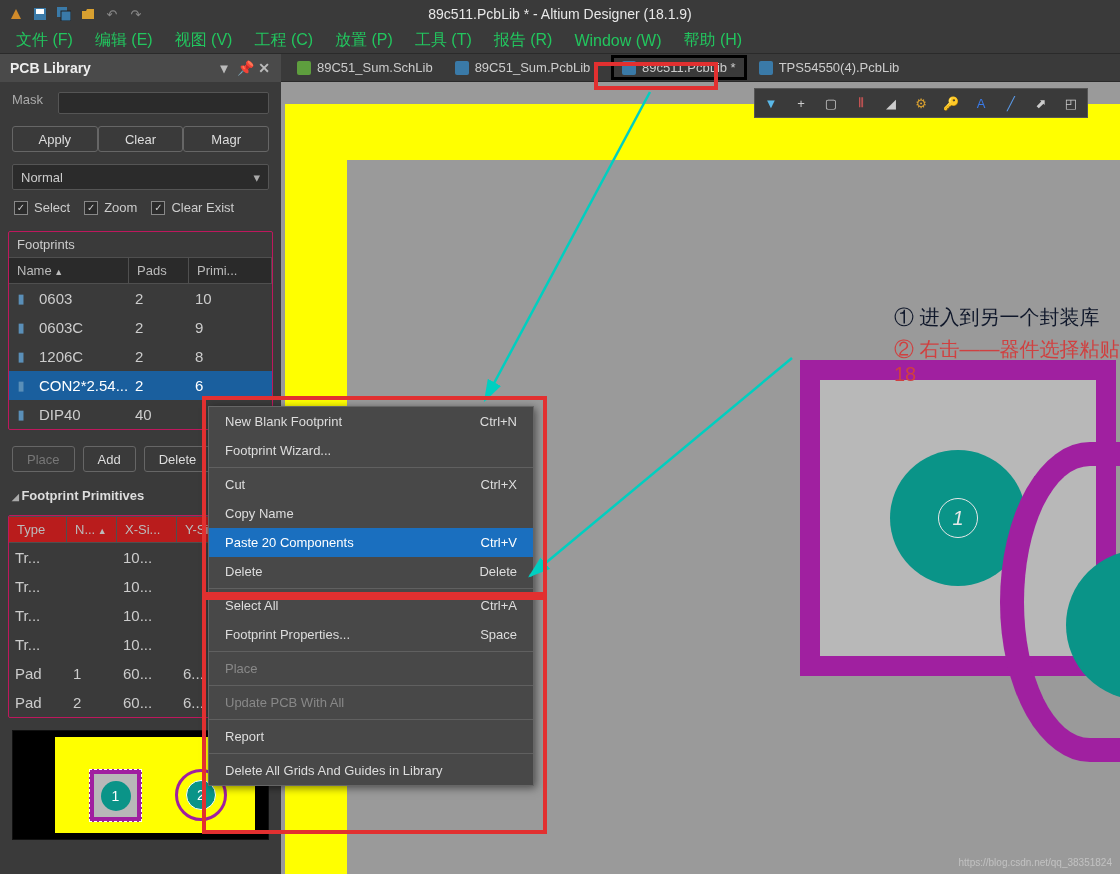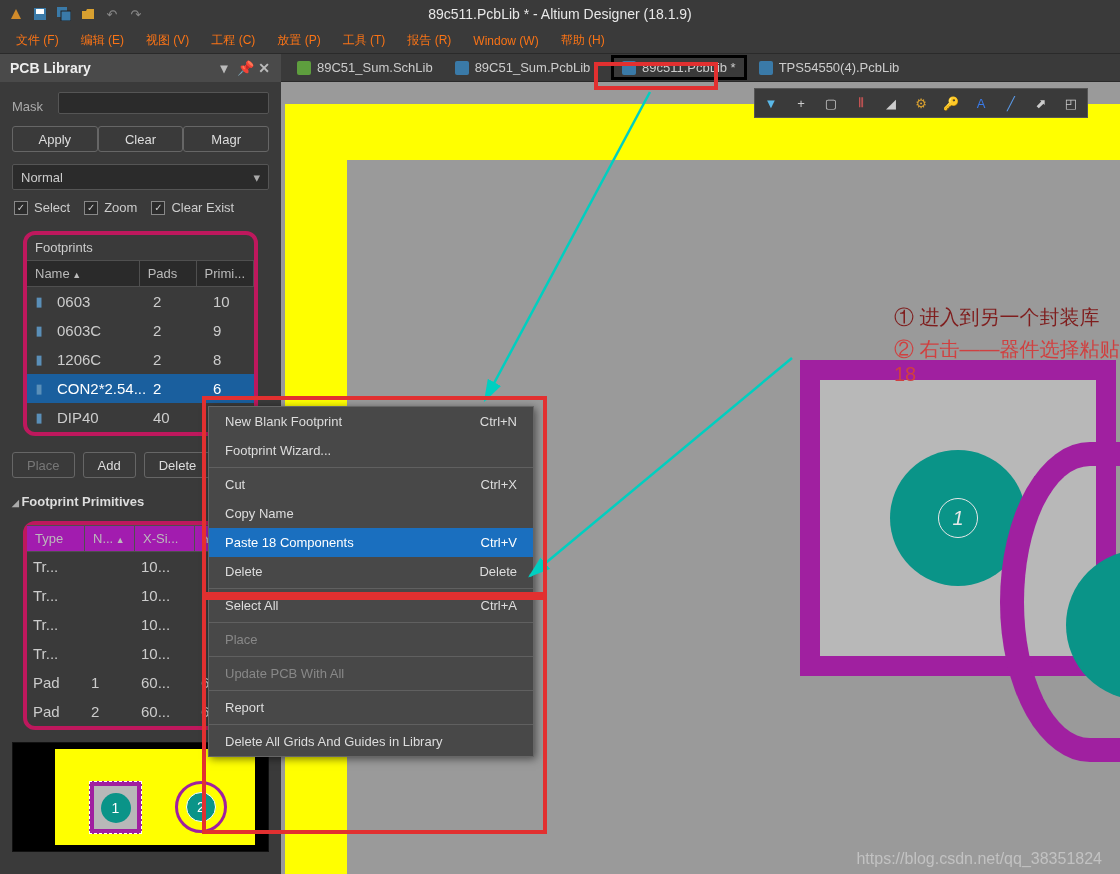--- a/index.html
+++ b/index.html
@@ -1,53 +1,53 @@
 <!DOCTYPE html>
 <html><head>
 <meta charset="utf-8">
 <style>
 *{box-sizing:border-box;margin:0;padding:0;font-family:"Segoe UI",Arial,sans-serif;user-select:none}
 body{background:#3a3a3a;color:#ccc;width:1120px;height:874px;overflow:hidden;position:relative;font-size:13px}
 .titlebar{height:28px;background:#3a3a3a;display:flex;align-items:center;padding:0 8px;gap:8px}
 .tb-icon{width:16px;height:16px;display:inline-flex;align-items:center;justify-content:center}
 .titlebar .title{position:absolute;left:50%;transform:translateX(-50%);color:#e8e8e8;font-size:14px}
 .menubar{height:26px;background:#3a3a3a;display:flex;align-items:center;padding:0 6px;gap:2px;border-bottom:1px solid #2a2a2a}
-.menubar .mitem{padding:3px 10px;color:#f97316;font-size:12px}
+.menubar .mitem{padding:3px 10px;color:#22c55e;font-size:16px}
 .main{display:flex;height:calc(874px - 54px)}
 .sidebar{width:281px;background:#3a3a3a;display:flex;flex-direction:column}
 .panel-hdr{height:28px;background:#4a4a4a;display:flex;align-items:center;padding:0 10px;gap:6px;color:#eee;font-size:14px;font-weight:600}
 .panel-hdr .spacer{flex:1}
 .panel-hdr .ctl{width:14px;text-align:center;color:#bbb}
-.mask-row{display:flex;align-items:flex-end;gap:15px;padding:10px 12px 6px}
+.mask-row{display:flex;align-items:flex-start;gap:15px;padding:10px 12px 6px}
 .mask-row label{color:#aaa;font-size:13px}
 .mask-row .in{flex:1;height:22px;background:#2b2b2b;border:1px solid #555;border-radius:2px}
 .btnrow{display:flex;padding:6px 12px}
 .btn{flex:1;height:26px;background:#3a3a3a;border:1px solid #666;border-radius:3px;display:flex;align-items:center;justify-content:center;color:#ddd;font-size:13px}
 .combo{margin:6px 12px;height:26px;background:#2b2b2b;border:1px solid #555;border-radius:2px;display:flex;align-items:center;padding:0 8px;color:#ccc;position:relative}
 .combo:after{content:"▾";position:absolute;right:8px;color:#aaa}
 .chkrow{display:flex;gap:14px;padding:4px 14px 10px}
 .chk{display:flex;align-items:center;gap:6px;color:#ccc;font-size:13px}
 .chk .box{width:14px;height:14px;border:1px solid #888;background:#2b2b2b;display:flex;align-items:center;justify-content:center;font-size:10px;color:#ccc}
-.section{border:4px solid #be185d;margin:6px 23px;border-radius:12px}
+.section{border:1px solid #be185d;margin:6px 8px;border-radius:2px}
 .section-hdr{padding:5px 8px;color:#ccc;font-size:13px}
 .table{width:100%}
 .thead{display:flex;background:#2a2a2a;border-top:1px solid #4f4f4f;border-bottom:1px solid #4f4f4f}
 .th{padding:5px 8px;color:#bbb;font-size:13px;border-right:1px solid #4f4f4f}
 .th.sort:after{content:" ▲";font-size:9px}
 .trow{display:flex;padding:4px 0;align-items:center}
 .trow .ic{width:24px;text-align:center;color:#5a8fb8}
 .td{padding:2px 6px;color:#ccc;font-size:15px}
 .trow.sel{background:#1a5f9e;color:#fff}
 .trow.sel .td{color:#fff}
 .btnrow2{display:flex;gap:8px;padding:10px 12px}
 .btn2{height:26px;padding:0 14px;border:1px solid #666;border-radius:3px;color:#ddd;font-size:13px;display:flex;align-items:center}
 .btn2.dis{color:#777}
 .collapsible{padding:6px 12px;color:#ddd;font-size:13px;font-weight:600}
 .collapsible:before{content:"◢ ";font-size:9px;color:#aaa}
-.prim-table .thead{background:#a21caf}
+.prim-table .thead{background:#b91c1c}
 .other{padding:6px 12px}
 .preview{background:#000;height:110px;position:relative;border:1px solid #111}
 .prev-y{position:absolute;left:42px;top:6px;bottom:6px;width:200px;background:#ffff00}
 .prev-comp{position:absolute;width:53px;height:53px;display:flex;align-items:center;justify-content:center}
 .prev-comp.sel{border:1px dashed #fff;background:#a020a0}
 .prev-comp .sq{position:absolute;inset:4px;background:#b8b8b8}
 .prev-comp .circ{width:30px;height:30px;border-radius:50%;background:#0a9488;display:flex;align-items:center;justify-content:center;color:#fff;font-size:14px;z-index:2}
 .prev-comp.c2{border:3px solid #a020a0;border-radius:50%;width:52px;height:52px}
 .prev-comp.c2 .circ{border:1px solid #fff}
 .canvas-area{flex:1;position:relative;background:#3a3a3a;overflow:hidden}
@@ -60,30 +60,30 @@
 .tbtn{width:24px;height:24px;display:flex;align-items:center;justify-content:center;color:#ccc}
 .canvas{position:absolute;left:0;top:28px;right:0;bottom:0;background:#9a9a9a}
 .yellow-box{position:absolute;left:4px;top:22px;right:-150px;bottom:-150px;background:#ffff00}
 .gray-inner{position:absolute;left:62px;top:56px;right:-100px;bottom:-100px;background:#9a9a9a}
 .comp1{position:absolute;left:519px;top:278px;width:316px;height:316px;background:#a020a0}
 .comp1 .inner{position:absolute;inset:20px;background:#b8b8b8}
 .comp1 .pad{position:absolute;left:50%;top:50%;transform:translate(-50%,-50%);width:136px;height:136px;border-radius:50%;background:#0a9488;display:flex;align-items:center;justify-content:center}
 .comp1 .padnum{width:40px;height:40px;border:1px solid #e8e8e8;border-radius:50%;display:flex;align-items:center;justify-content:center;color:#e8e8e8;font-size:20px;font-style:italic}
 .comp2{position:absolute;right:-60px;top:360px;width:180px;height:320px;border:24px solid #a020a0;border-radius:50% 0 0 50%;border-right:0}
 .comp2 .c2pad{position:absolute;left:42px;top:84px;width:150px;height:150px;background:#0a9488;border-radius:50%}
-.anno1{position:absolute;left:613px;top:222px;color:#7f1d1d;font-size:20px;font-weight:500}
+.anno1{position:absolute;left:613px;top:222px;color:#0f172a;font-size:20px;font-weight:500}
 .anno2{position:absolute;left:613px;top:254px;color:#d04040;font-size:20px;font-weight:500}
 .ctxmenu{position:absolute;left:208px;top:406px;width:326px;background:#484848;border:1px solid #666;box-shadow:2px 2px 8px rgba(0,0,0,.5);z-index:50}
 .ctxmenu .ci{padding:7px 16px;color:#ddd;display:flex;justify-content:space-between;font-size:13px}
 .ctxmenu .ci.dis{color:#888}
 .ctxmenu .ci.hl{background:#1a6fbf;color:#fff}
 .ctxmenu .sep{height:1px;background:#606060;margin:2px 0}
 .redbox{position:absolute;border:4px solid #e23030;pointer-events:none;z-index:60}
 .arrow-svg{position:absolute;pointer-events:none;z-index:55}
-.watermark{position:absolute;right:18px;bottom:6px;color:#ccc;font-size:16px;opacity:.8;z-index:70}
+.watermark{position:absolute;right:8px;bottom:6px;color:#ccc;font-size:10px;opacity:.8;z-index:70}
 </style>
 </head>
 <body>
 
 <div class="titlebar">
   <span class="tb-icon">
       <svg width="14" height="14">
         <path d="M2 12 L7 2 L12 12 Z" fill="#d08a2a"></path>
       </svg>
     </span>
@@ -327,31 +327,35 @@
     <div class="sep"></div>
     <div class="ci">
       <span>Cut</span>
       <span>Ctrl+X</span>
     </div>
     <div class="ci">
       <span>Copy Name</span>
       <span></span>
     </div>
     <div class="ci hl">
-      <span>Paste 18 Components</span>
+      <span>Paste 20 Components</span>
       <span>Ctrl+V</span>
     </div>
     <div class="ci">
       <span>Delete</span>
       <span>Delete</span>
     </div>
     <div class="sep"></div>
     <div class="ci">
       <span>Select All</span>
       <span>Ctrl+A</span>
+    </div>
+    <div class="ci">
+      <span>Footprint Properties...</span>
+      <span>Space</span>
     </div>
     <div class="sep"></div>
     <div class="ci dis">
       <span>Place</span>
       <span></span>
     </div>
     <div class="sep"></div>
     <div class="ci dis">
       <span>Update PCB With All</span>
       <span></span>

